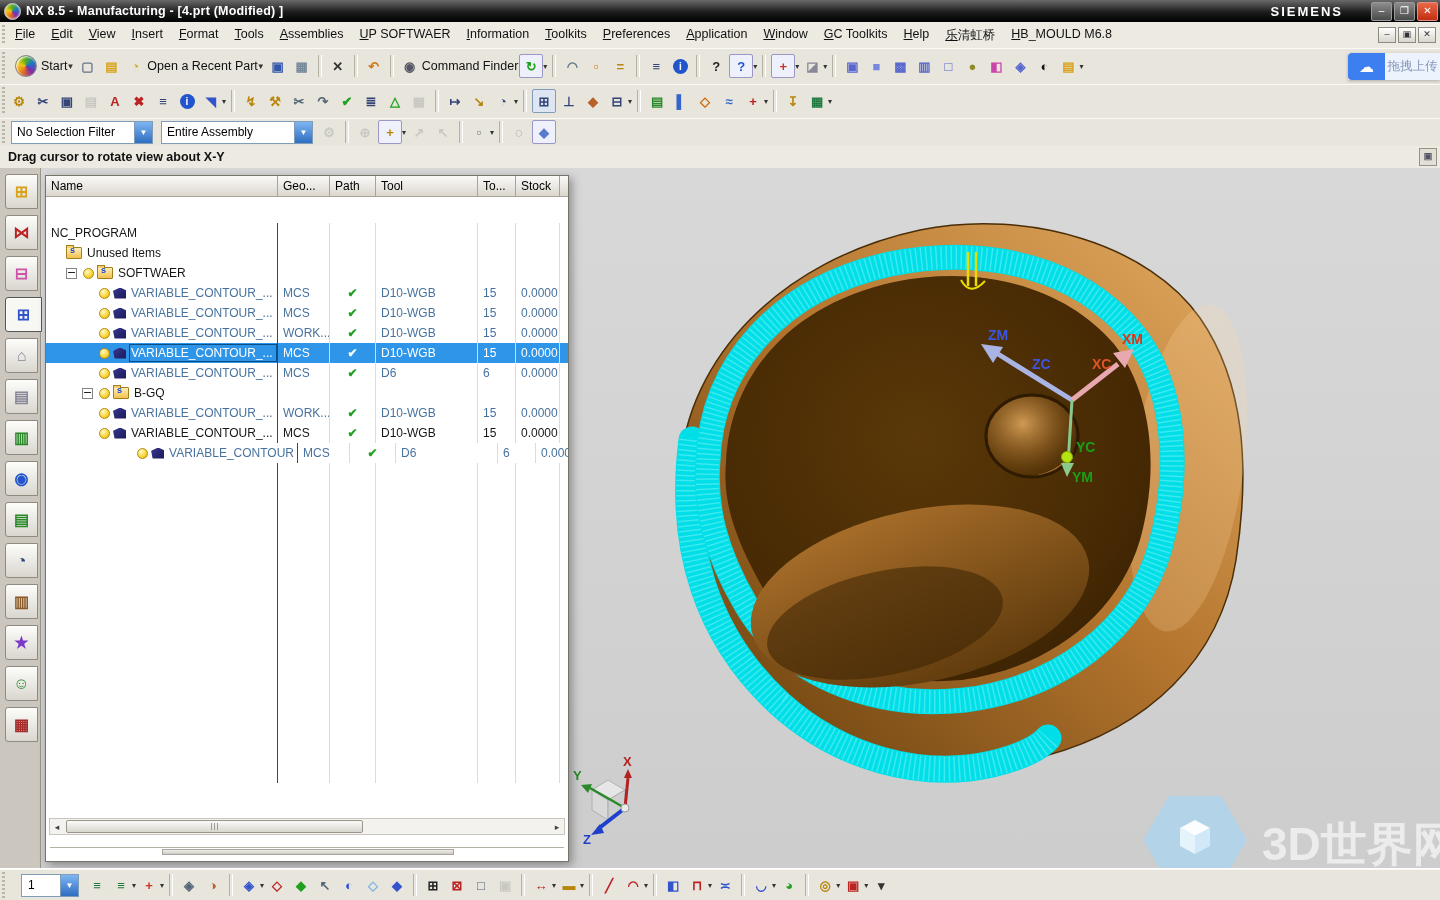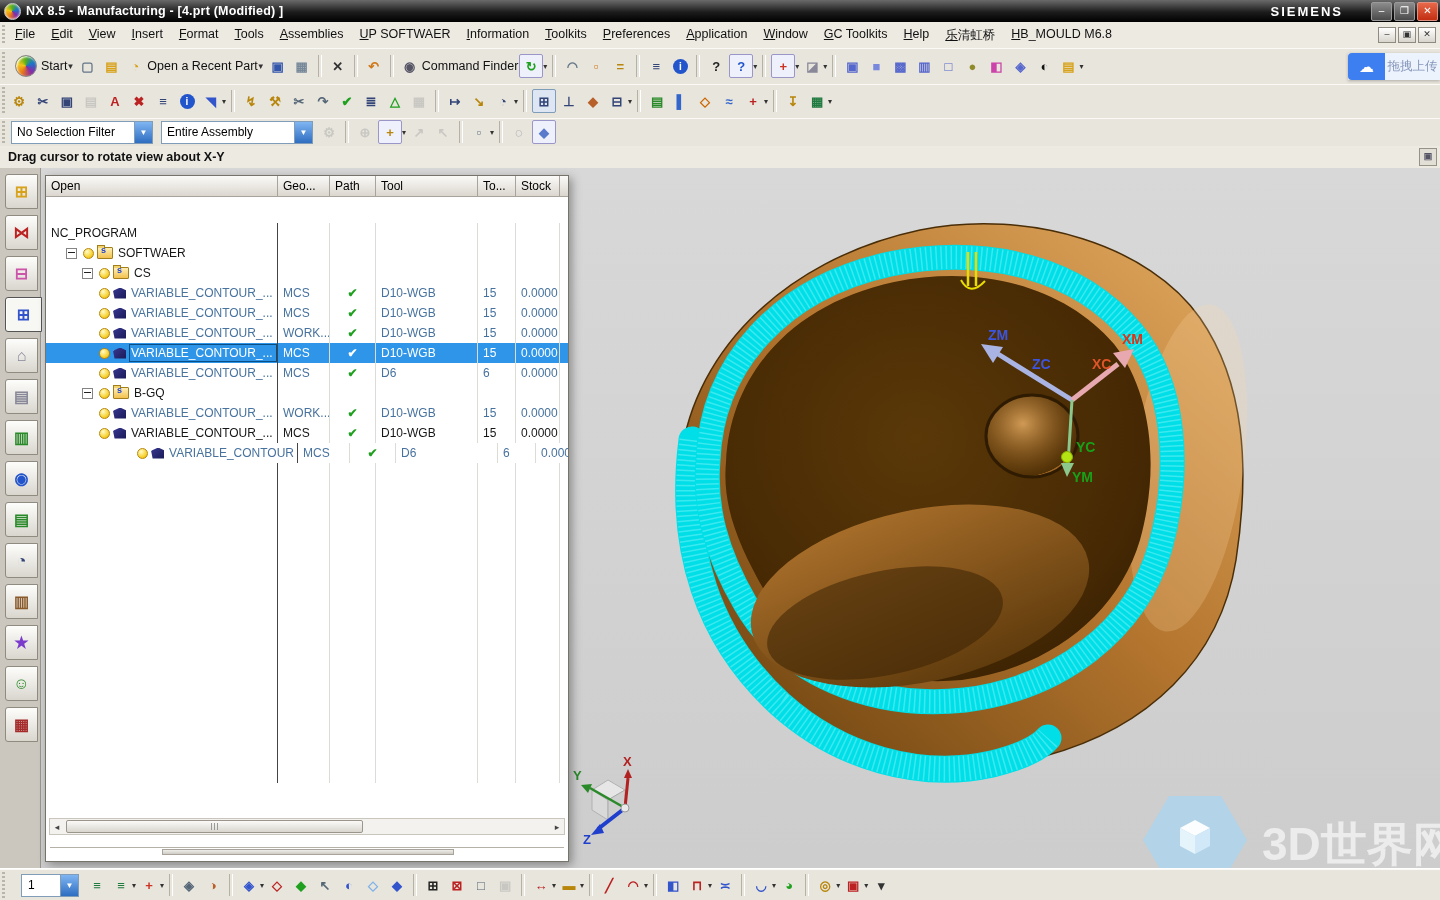--- a/index.html
+++ b/index.html
@@ -578,21 +578,21 @@
           <span style="color: rgb(42, 138, 42);">☺</span>
         </div>
         <div class="sbi">
           <span style="color: rgb(165, 42, 42);">▦</span>
         </div>
       </div>
   </div>
 
   <div class="panel">
     <div class="phead" id="nav-header">
-        <div class="phc" style="width: 232px;">Open</div>
+        <div class="phc" style="width: 232px;">Name</div>
         <div class="phc" style="width: 52px;">Geo...</div>
         <div class="phc" style="width: 46px;">Path</div>
         <div class="phc" style="width: 102px;">Tool</div>
         <div class="phc" style="width: 38px;">To...</div>
         <div class="phc" style="width: 44px;">Stock</div>
       </div>
     <div class="prows" id="nav-rows">
         <div class="prow">
           <div class="pc cname" style="width: 232px;">
             <span class="treepad" style="width: 4px;"></span>
@@ -600,38 +600,36 @@
           </div>
           <div class="pc " style="width: 52px;"></div>
           <div class="pc ccheck" style="width: 46px;"></div>
           <div class="pc " style="width: 102px;"></div>
           <div class="pc " style="width: 38px;"></div>
           <div class="pc " style="width: 44px;"></div>
         </div>
         <div class="prow">
           <div class="pc cname" style="width: 232px;">
             <span class="treepad" style="width: 20px;"></span>
+            <span class="fold"></span>
+            <span class="nm t-dark">Unused Items</span>
+          </div>
+          <div class="pc " style="width: 52px;"></div>
+          <div class="pc ccheck" style="width: 46px;"></div>
+          <div class="pc " style="width: 102px;"></div>
+          <div class="pc " style="width: 38px;"></div>
+          <div class="pc " style="width: 44px;"></div>
+        </div>
+        <div class="prow">
+          <div class="pc cname" style="width: 232px;">
+            <span class="treepad" style="width: 20px;"></span>
             <span class="expand"></span>
             <span class="bulb"></span>
             <span class="fold"></span>
             <span class="nm t-dark">SOFTWAER</span>
-          </div>
-          <div class="pc " style="width: 52px;"></div>
-          <div class="pc ccheck" style="width: 46px;"></div>
-          <div class="pc " style="width: 102px;"></div>
-          <div class="pc " style="width: 38px;"></div>
-          <div class="pc " style="width: 44px;"></div>
-        </div>
-        <div class="prow">
-          <div class="pc cname" style="width: 232px;">
-            <span class="treepad" style="width: 36px;"></span>
-            <span class="expand"></span>
-            <span class="bulb"></span>
-            <span class="fold"></span>
-            <span class="nm t-dark">CS</span>
           </div>
           <div class="pc " style="width: 52px;"></div>
           <div class="pc ccheck" style="width: 46px;"></div>
           <div class="pc " style="width: 102px;"></div>
           <div class="pc " style="width: 38px;"></div>
           <div class="pc " style="width: 44px;"></div>
         </div>
         <div class="prow">
           <div class="pc cname" style="width: 232px;">
             <span class="treepad" style="width: 52px;"></span>

